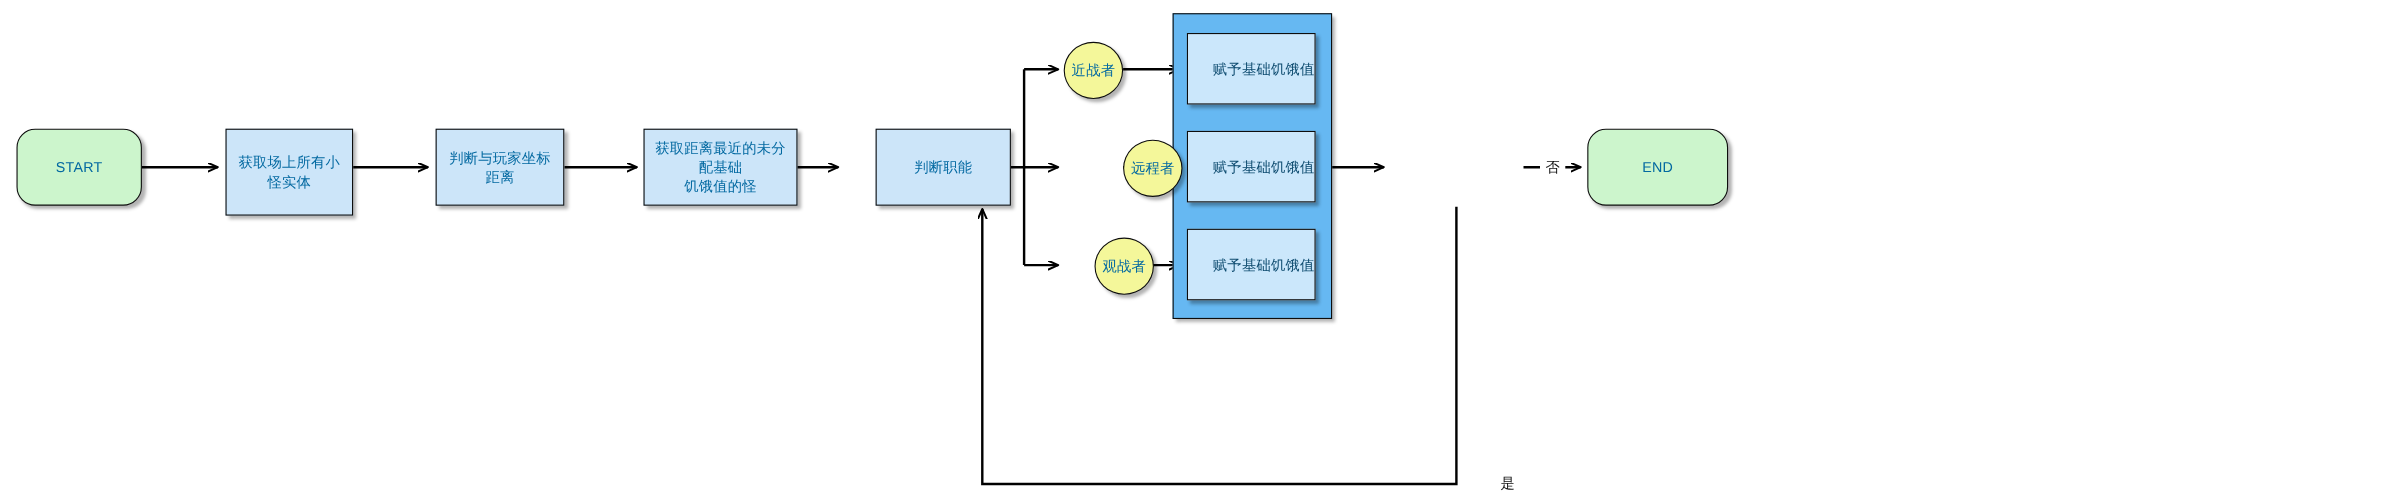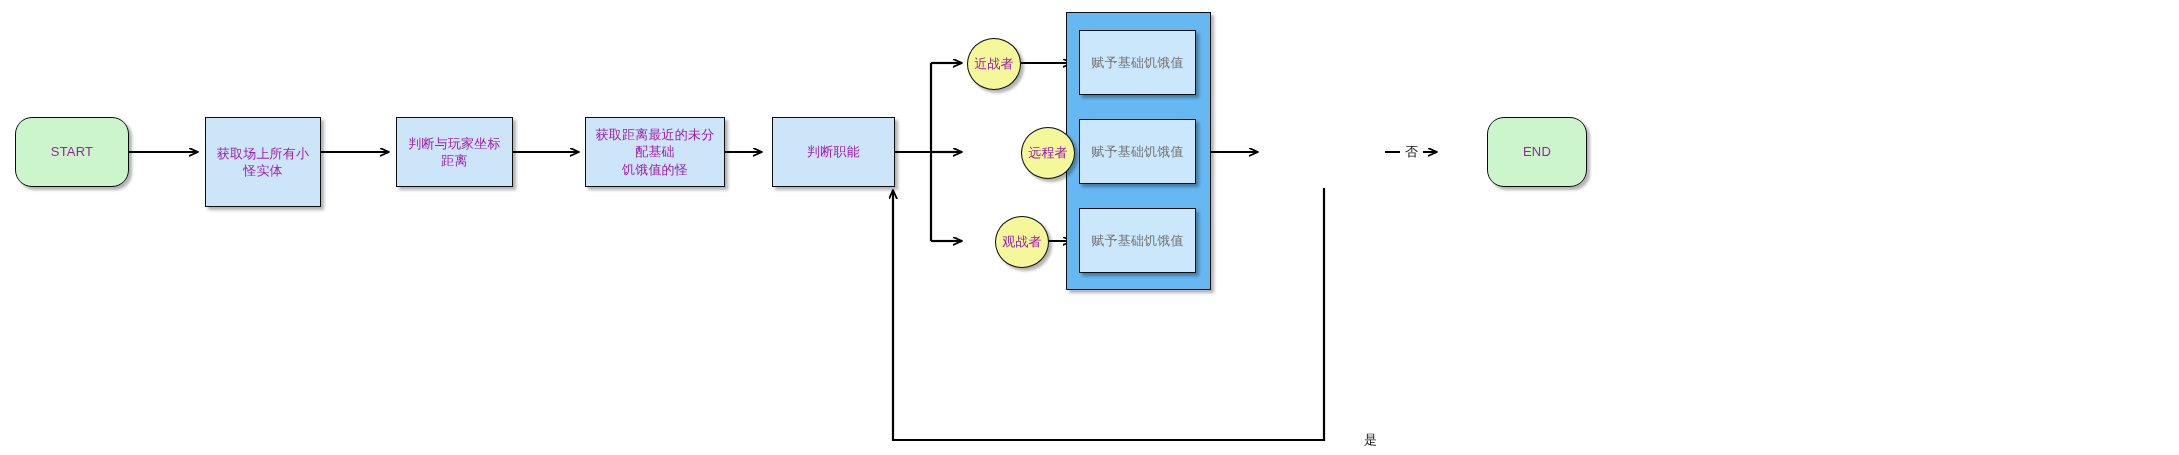--- a/index.html
+++ b/index.html
@@ -26,21 +26,21 @@
     height: 455px;
     pointer-events: none;
   }
   .node {
     position: absolute;
     box-sizing: border-box;
     display: flex;
     align-items: center;
     justify-content: center;
     text-align: center;
-    color: #a21caf;
+    color: #0369a1;
     font-size: 13px;
     line-height: 1.32;
     letter-spacing: 0.2px;
     border: 1.4px solid #0d0d0d;
     box-shadow: 3px 3px 3px rgba(0,0,0,0.30);
     z-index: 3;
   }
   .node .lbl {
     display: block;
     padding: 0 6px;
@@ -63,27 +63,27 @@
     background: #66b8f2;
     border: 1.4px solid #0d0d0d;
     box-shadow: 3px 3px 3px rgba(0,0,0,0.30);
     z-index: 2;
   }
   .inner-box {
     position: absolute;
     box-sizing: border-box;
     display: flex;
     align-items: center;
-    justify-content: center;
+    justify-content: flex-end;
     text-align: center;
     background: #cbe7fb;
     border: 1.4px solid #0d0d0d;
     box-shadow: 3px 3px 3px rgba(0,0,0,0.32);
     font-size: 13px;
-    color: #737373;
+    color: #0c4a6e;
     letter-spacing: 0.2px;
     z-index: 4;
   }
   .edge-label {
     position: absolute;
     font-size: 13px;
     color: #111111;
     background: #ffffff;
     padding: 0 5px;
     z-index: 5;
@@ -131,34 +131,34 @@
       <path d="M1385,152 L1437,152" marker-end="url(#arrow)"></path>
 
       <path d="M1324,188 L1324,440 L893,440 L893,190" marker-end="url(#arrow)"></path>
     </g>
   </svg>
 
   <div class="node terminator" style="left:15px; top:117px; width:114px; height:70px;">
     <span class="lbl">START</span>
   </div>
 
-  <div class="node process" style="left:205px; top:117px; width:116px; height:90px;">
+  <div class="node process" style="left:205px; top:117px; width:116px; height:79px;">
     <span class="lbl">获取场上所有小怪实体</span>
   </div>
 
   <div class="node process" style="left:396px; top:117px; width:117px; height:70px;justify-content:flex-end;">
     <span class="lbl">判断与玩家坐标距离</span>
   </div>
 
   <div class="node process" style="left:585px; top:117px; width:140px; height:70px;">
     <span class="lbl">获取距离最近的未分配基础
 饥饿值的怪</span>
   </div>
 
-  <div class="node process" style="left:772px; top:117px; width:123px; height:70px;">
+  <div class="node process" style="left:796px; top:117px; width:123px; height:70px;">
     <span class="lbl">判断职能</span>
   </div>
 
   <div class="node circle" style="left:967px; top:38px; width:54px; height:52px;">
     <span class="lbl">近战者</span>
   </div>
 
   <div class="node circle" style="left:1021px; top:127px; width:54px; height:52px;">
     <span class="lbl">远程者</span>
   </div>
@@ -176,20 +176,20 @@
 
   <div class="inner-box" style="left:1079px; top:119px; width:117px; height:65px;">
     <span class="lbl">赋予基础饥饿值</span>
   </div>
 
   <div class="inner-box" style="left:1079px; top:208px; width:117px; height:65px;">
     <span class="lbl">赋予基础饥饿值</span>
   </div>
 
 
-  <div class="node terminator" style="left:1487px; top:117px; width:100px; height:70px;">
+  <div class="node terminator" style="left:1443px; top:117px; width:128px; height:70px;">
     <span class="lbl">END</span>
   </div>
 
   <div class="edge-label" style="left:1400px; top:143px;">否</div>
   <div class="edge-label" style="left:1359px; top:431px;">是</div>
 
 </div>
 
 </body></html>

